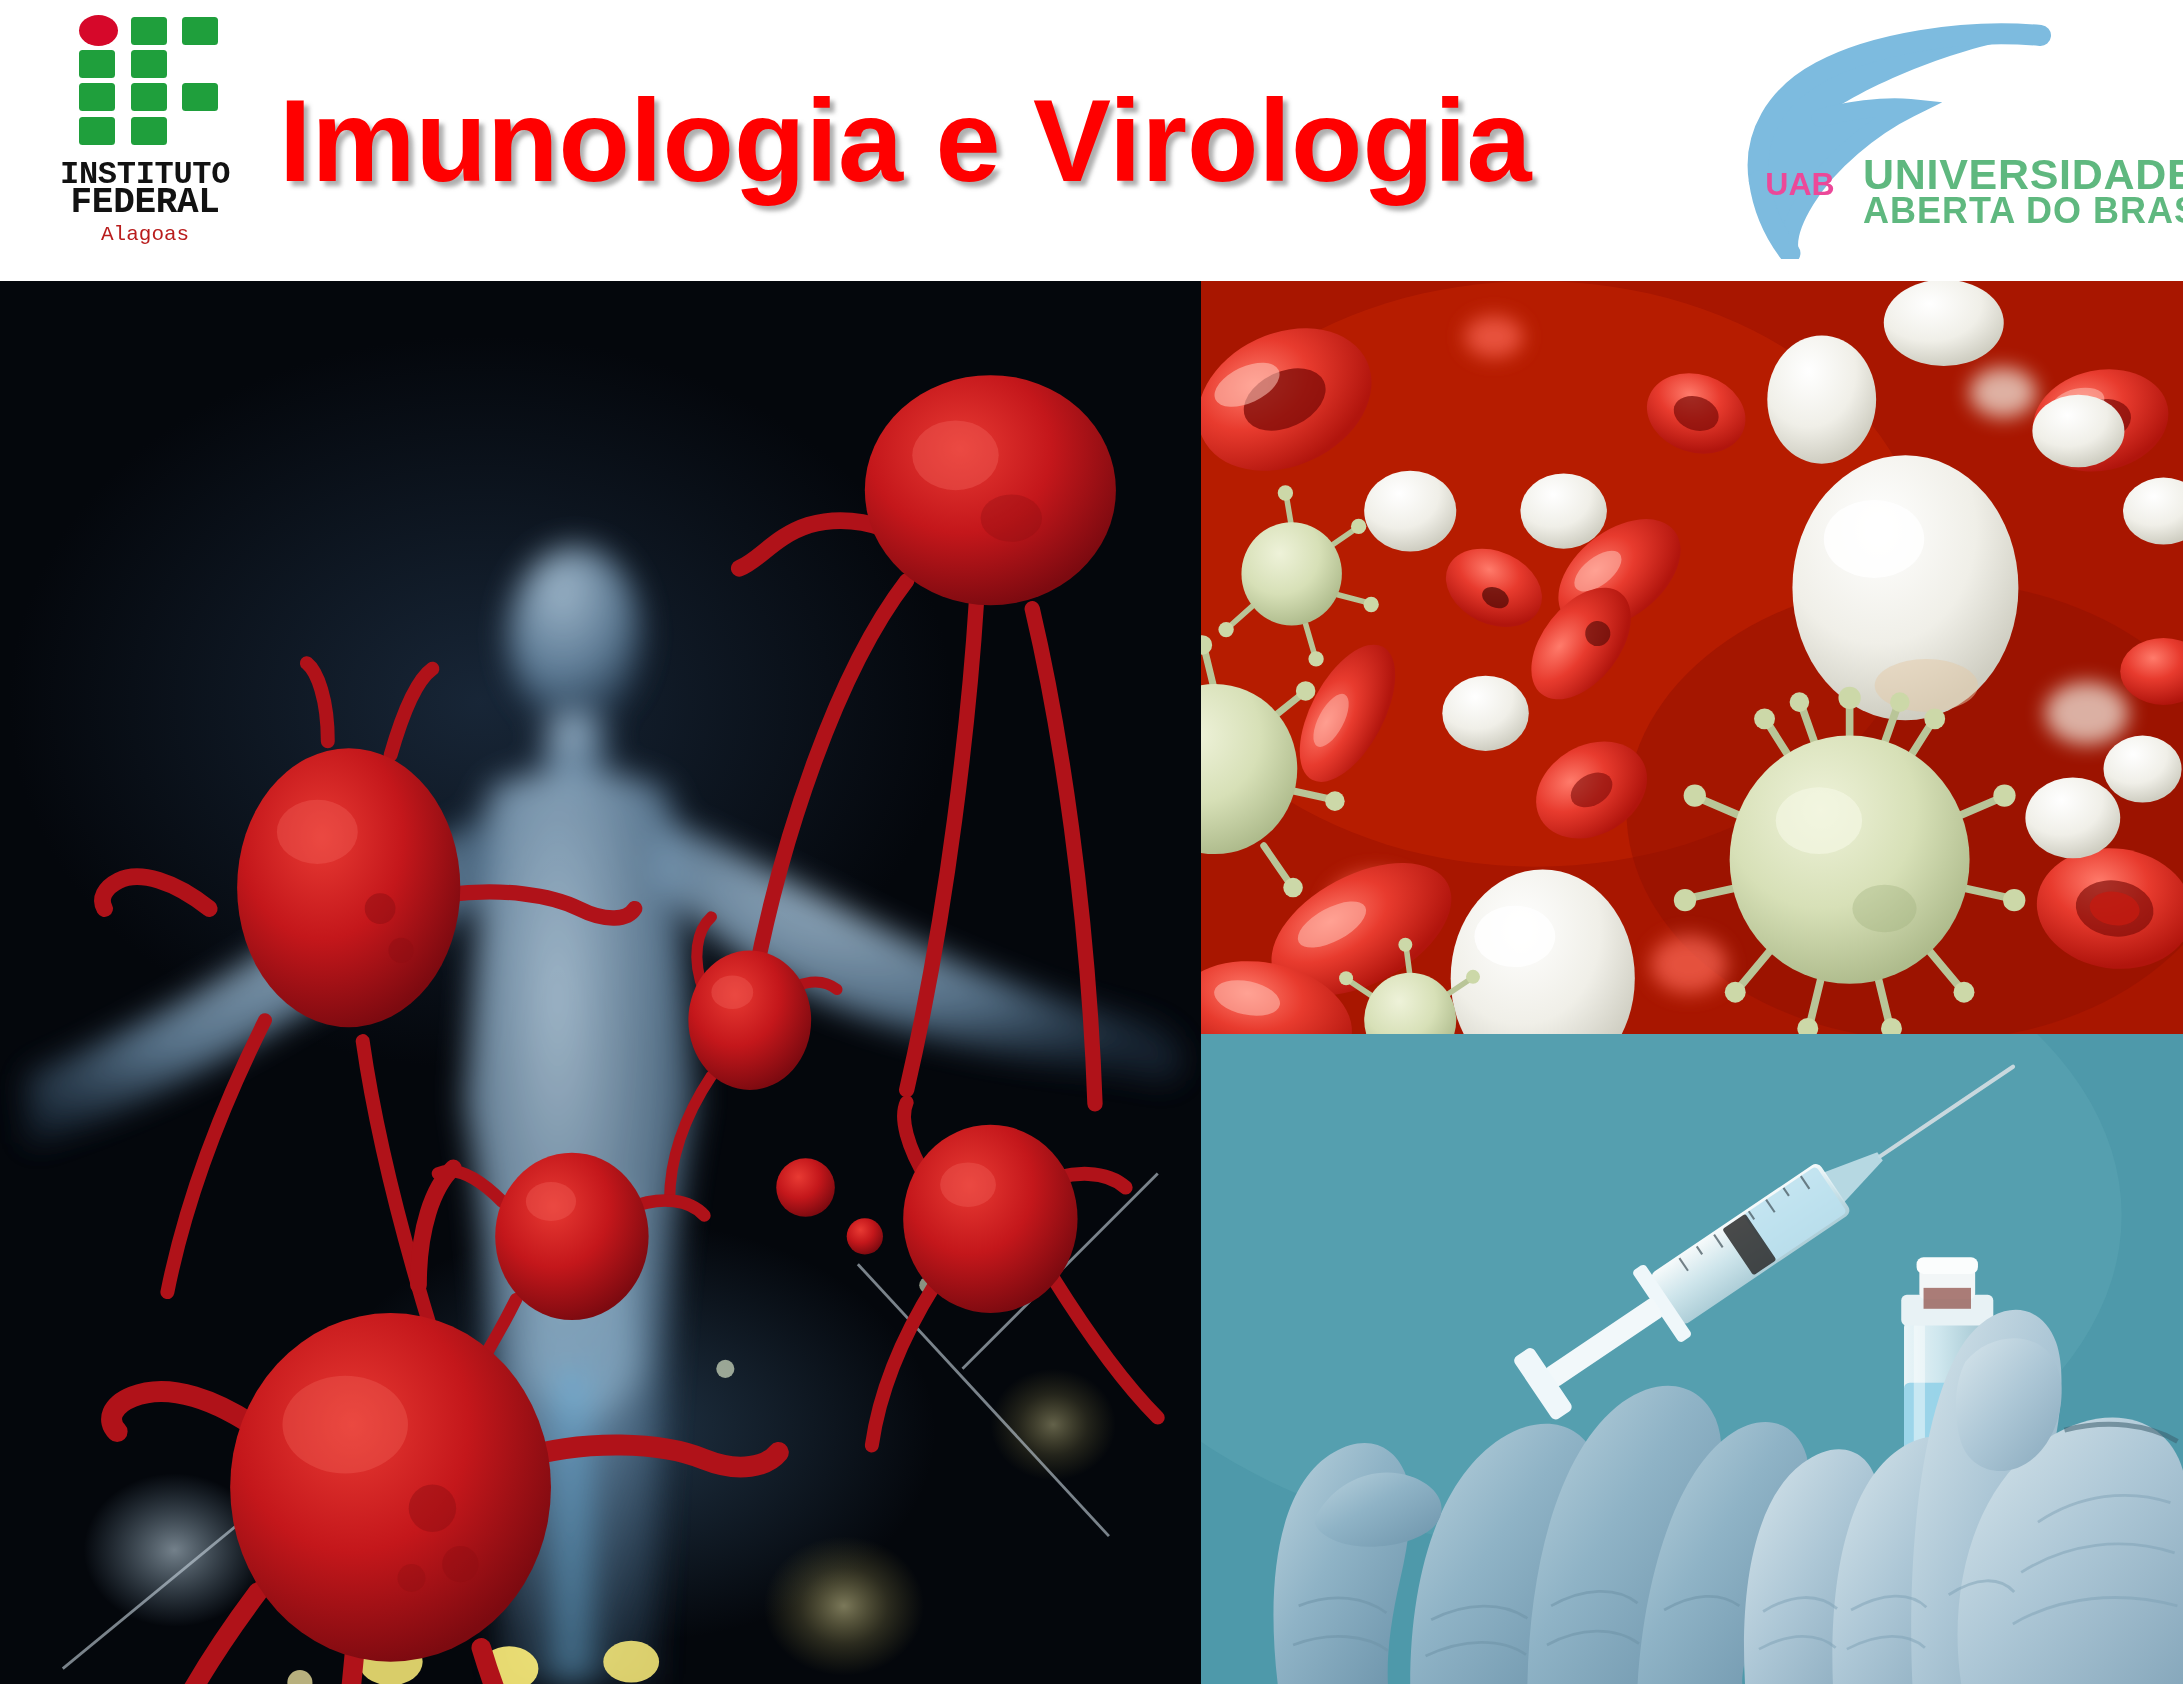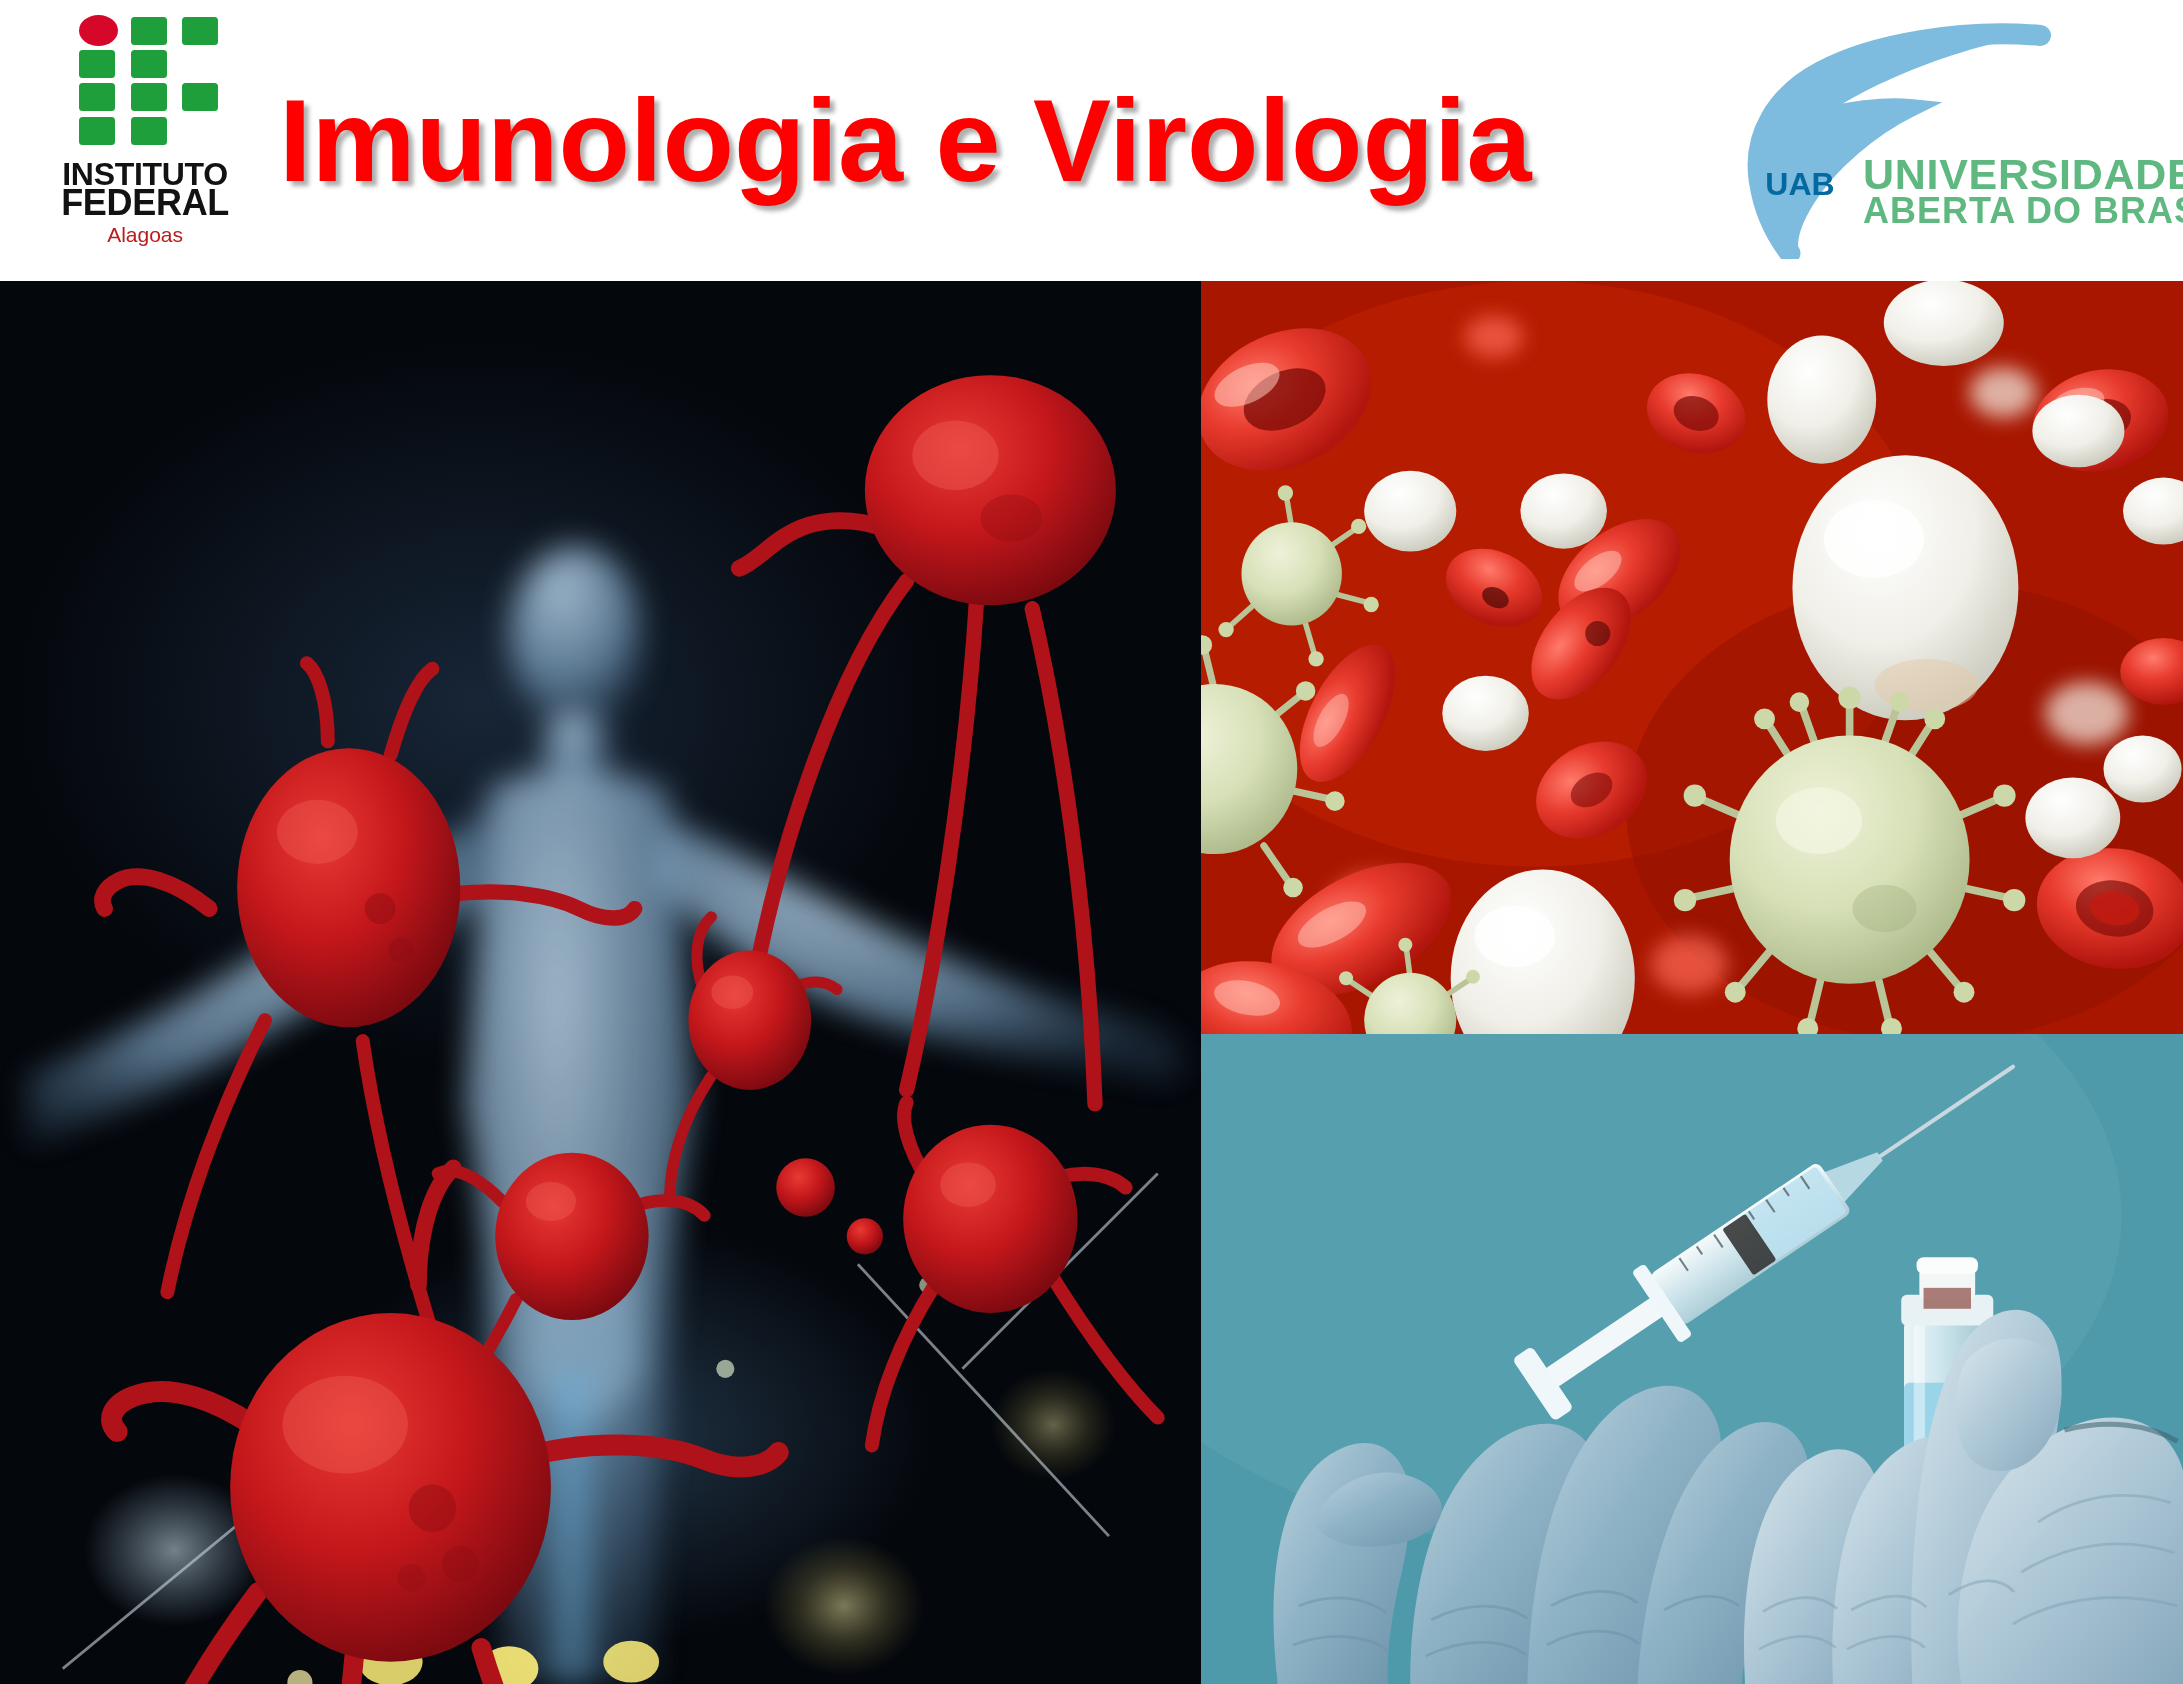--- a/index.html
+++ b/index.html
@@ -12,21 +12,21 @@
 
   #slide { position:relative; width:2183px; height:1685px; background:#fff; }
 
   
   #header {
     position:absolute; left:0; top:0; width:2183px; height:281px;
     background:#ffffff; overflow:hidden;
   }
 
   
-  #if-logo { position:absolute; left:12.6px; top:9.8px; width:265px; height:264px; }
+  #if-logo { position:absolute; left:12.6px; top:9.8px; width:265px; height:264px;font-family:Liberation Mono, monospace; }
   .if-grid { position:absolute; left:66px; top:5.6px; width:140px; height:137px; }
   .if-cell { position:absolute; width:36px; height:28px; background:#1F9F3C; border-radius:3.5px; }
   .if-dot  { position:absolute; width:39px; height:31px; background:#D6082A; border-radius:50%; }
   .if-text-1, .if-text-2 {
     position:absolute; left:0; width:265px; text-align:center;
     font-weight:bold; color:#121212; letter-spacing:-0.3px;
   }
   .if-text-1 { top:146px; font-size:32px; }
   .if-text-2 { top:172px; font-size:36px; }
   .if-text-3 {
@@ -42,21 +42,21 @@
     line-height:1.0; white-space:nowrap;
     text-shadow:4.9px 4.9px 4.2px rgba(110,110,110,0.55);
     font-family:"Liberation Sans", sans-serif;
   }
 
   
   #uab-logo { position:absolute; left:1723px; top:12.6px; width:446px; height:258px; }
   #uab-swoosh { position:absolute; left:0; top:0; width:328px; height:246px; }
   .uab-abbr {
     position:absolute; left:28px; top:153px; width:98px; text-align:center;
-    font-size:32px; font-weight:bold; color:#0369a1; letter-spacing:0px;
+    font-size:32px; font-weight:bold; color:#ec4899; letter-spacing:0px;
   }
   .uab-line1 {
     position:absolute; left:140px; top:137px;
     font-size:43px; font-weight:bold; color:#5FB87F;
     letter-spacing:0.7px; white-space:nowrap;
   }
   .uab-line2 {
     position:absolute; left:140px; top:177px;
     font-size:36px; font-weight:bold; color:#5FB87F;
     letter-spacing:1px; white-space:nowrap;

